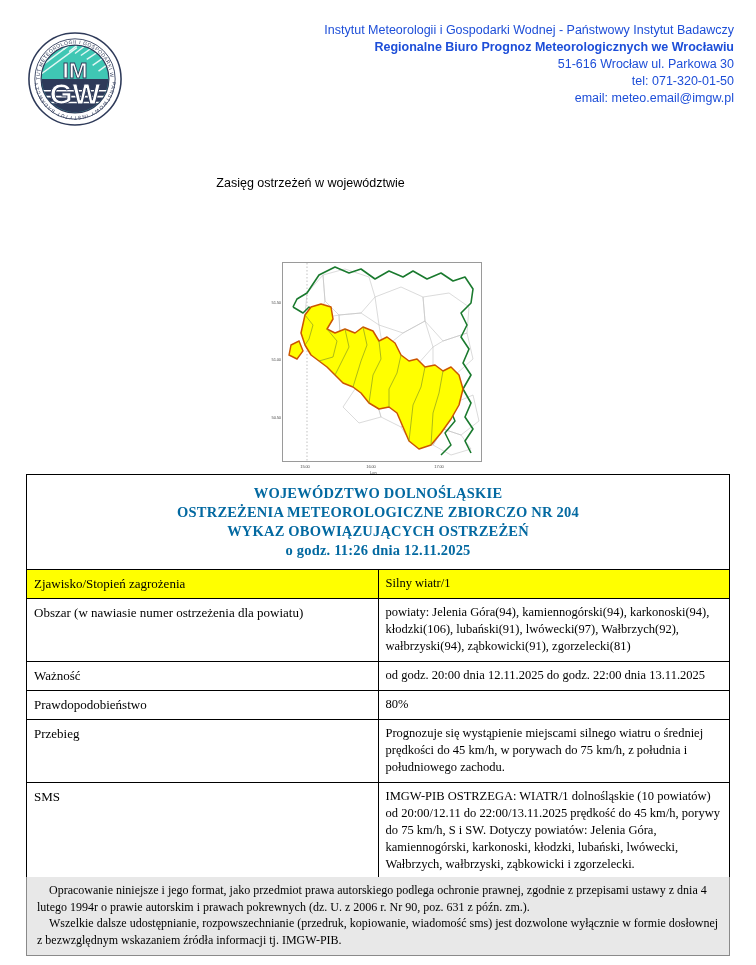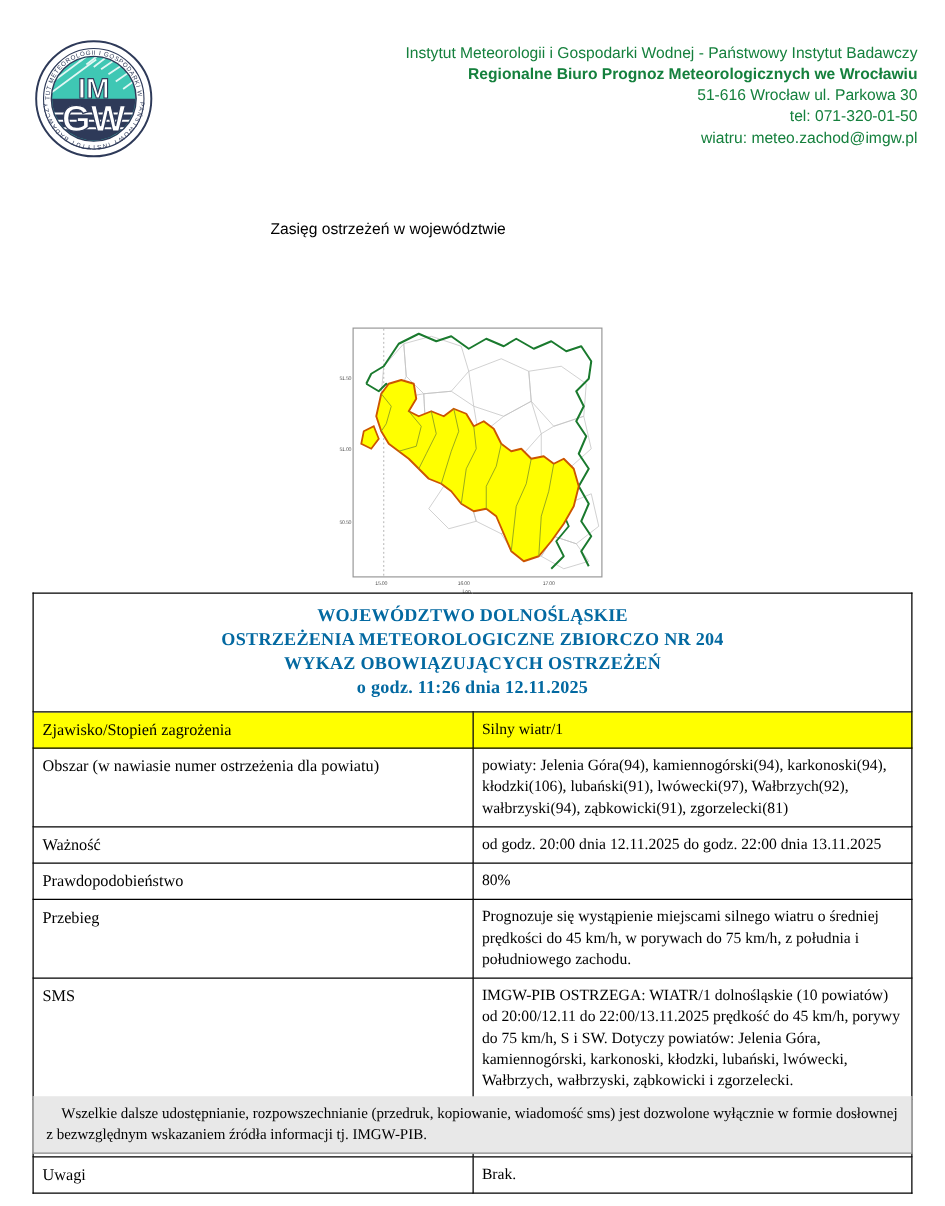--- a/index.html
+++ b/index.html
@@ -24,23 +24,23 @@
   .logo {
     position: absolute;
     left: 26px;
     top: 30px;
     width: 98px;
     height: 98px;
   }
   .header-address {
     position: absolute;
     right: 22px;
-    top: 34px;
+    top: 22px;
     text-align: right;
-    color: #15803d;
+    color: #1d4ed8;
     font-size: 12.5px;
     line-height: 17px;
     font-family: "Liberation Sans", sans-serif;
   }
   .header-address .bold { font-weight: bold; }
 
   
   .map-title-wrap {
     position: absolute;
     left: 0;
@@ -188,21 +188,21 @@
         <textPath href="#arcBot" startOffset="50%" text-anchor="middle">• PAŃSTWOWY INSTYTUT BADAWCZY •</textPath>
       </text>
     </svg>
   </div>
 
   <div class="header-address">
     <div>Instytut Meteorologii i Gospodarki Wodnej - Państwowy Instytut Badawczy</div>
     <div class="bold">Regionalne Biuro Prognoz Meteorologicznych we Wrocławiu</div>
     <div>51-616 Wrocław ul. Parkowa 30</div>
     <div>tel: 071-320-01-50</div>
-    <div>wiatru: meteo.zachod@imgw.pl</div>
+    <div>email: meteo.email@imgw.pl</div>
   </div>
 </div>
 
 <div class="map-title-wrap">
   <div class="map-scope">Zasięg ostrzeżeń  w województwie</div>
 </div>
 
 <div class="corner-lab">52</div>
 
 <div class="axis-label ylab" style="top:300px;">51.50</div>
@@ -314,14 +314,15 @@
       <td class="col-value">Woj. dolnośląskie  (10 powiatów), IMGW-PIB wydał ostrzeżenie pierwszego stopnia o silnym wietrze</td>
     </tr>
     <tr>
       <td class="col-label">Uwagi</td>
       <td class="col-value">Brak.</td>
     </tr>
   </tbody>
 </table>
 
 <div class="footer">
+  <p>Opracowanie niniejsze i jego format, jako przedmiot prawa autorskiego podlega ochronie prawnej, zgodnie z przepisami ustawy z dnia 4 lutego 1994r o prawie autorskim i prawach pokrewnych (dz. U. z 2006 r. Nr 90, poz. 631 z późn.  zm.).</p>
   <p>Wszelkie dalsze udostępnianie, rozpowszechnianie (przedruk, kopiowanie, wiadomość   sms) jest dozwolone wyłącznie w formie dosłownej z bezwzględnym wskazaniem źródła  informacji tj. IMGW-PIB.</p>
 </div>
 
 </body></html>

